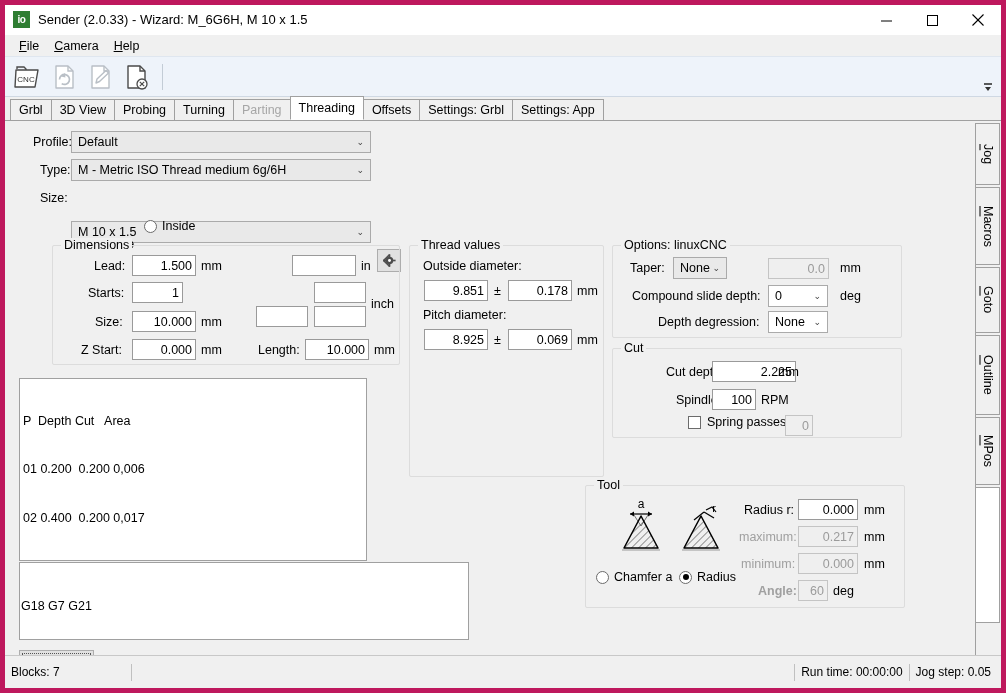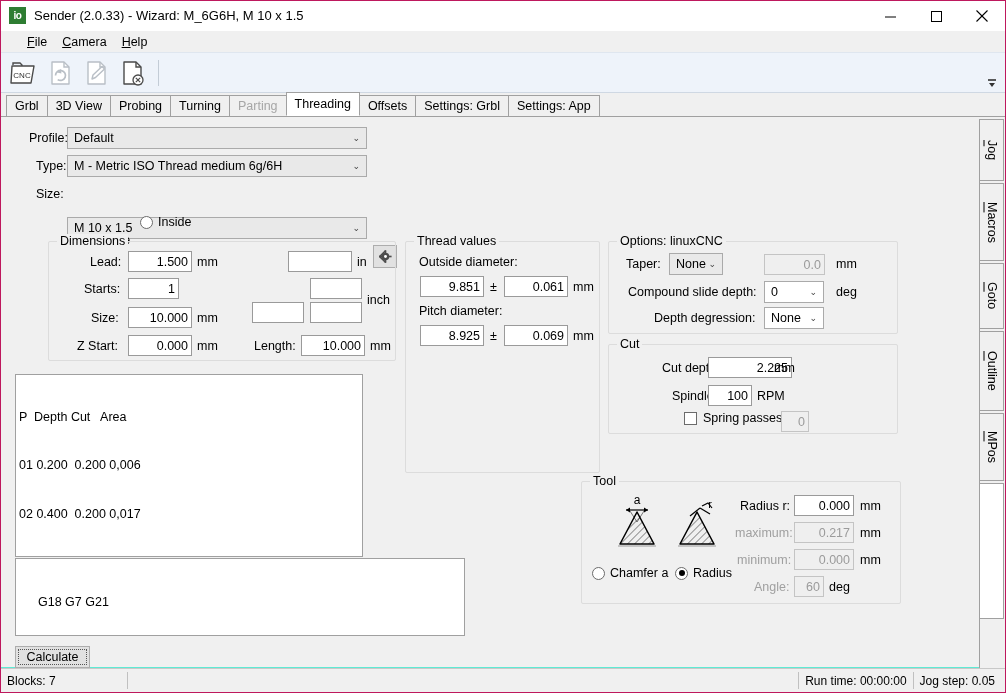--- a/index.html
+++ b/index.html
@@ -8,22 +8,22 @@
     width: 1006px; height: 693px;
     font-family: "Liberation Sans", sans-serif;
     font-size: 12.5px;
     color: #000;
     background: #f0f0f0;
     overflow: hidden;
   }
   .window {
     position: relative;
     width: 1006px; height: 693px;
-    background: #5eead4;
-    border: 1px solid #be185d;
+    background: #fdba74;
+    border: 5px solid #be185d;
   }
 
   
   .titlebar {
     height: 30px;
     background: #ffffff;
     display: flex; align-items: center;
     border-bottom: 1px solid #ffffff;
     position: relative;
   }
@@ -44,21 +44,21 @@
     display: flex; align-items: center; justify-content: center;
     font-size: 12px; color: #000;
   }
   .win-btn svg { display: block; }
 
   
   .menubar {
     height: 21px;
     background: #f0f0f0;
     display: flex; align-items: center;
-    padding-left: 20px;
+    padding-left: 8px;
     font-size: 12.5px;
   }
   .menu-item { padding: 2px 9px 2px 6px; }
   .menu-item u { text-decoration: underline; }
 
   
   .toolbar {
     height: 41px;
     background: #eef3fa;
     border-top: 1px solid #dfe6ef;
@@ -232,21 +232,21 @@
     width: 24px;
     background: #ffffff;
     border: 1px solid #a0a0a0;
     border-left: none;
   }
 
   
   .statusbar {
     position: absolute;
     left: 0; right: 0; bottom: 0;
-    height: 24px;
+    height: 33px;
     background: #f0f0f0;
     border-top: 1px solid #c8c8c8;
     display: flex; align-items: center;
     font-size: 12px;
   }
   .st-cell {
     height: 18px; display: flex; align-items: center;
     padding: 0 6px;
   }
   .st-div { width: 1px; height: 17px; background: #c0c0c0; }
@@ -411,21 +411,21 @@
       <div class="txt" style="position:absolute; left:252px; top:93px; width:64px;">10.000</div>
       <div class="lbl" style="position:absolute; left:321px; top:97px;">mm</div>
     </div>
 
     <div class="grpbox" style="left:371px; top:124px; width:195px; height:232px;">
       <div class="grp-title">Thread values</div>
 
       <div class="lbl" style="position:absolute; left:13px; top:13px;">Outside diameter:</div>
       <div class="txt" style="position:absolute; left:14px; top:34px; width:64px;">9.851</div>
       <div class="lbl" style="position:absolute; left:84px; top:38px;">±</div>
-      <div class="txt" style="position:absolute; left:98px; top:34px; width:64px;">0.061</div>
+      <div class="txt" style="position:absolute; left:98px; top:34px; width:64px;">0.178</div>
       <div class="lbl" style="position:absolute; left:167px; top:38px;">mm</div>
 
       <div class="lbl" style="position:absolute; left:13px; top:62px;">Pitch diameter:</div>
       <div class="txt" style="position:absolute; left:14px; top:83px; width:64px;">8.925</div>
       <div class="lbl" style="position:absolute; left:84px; top:87px;">±</div>
       <div class="txt" style="position:absolute; left:98px; top:83px; width:64px;">0.069</div>
       <div class="lbl" style="position:absolute; left:167px; top:87px;">mm</div>
     </div>
 
     <div class="grpbox" style="left:574px; top:124px; width:290px; height:93px;">
@@ -535,26 +535,26 @@
       <div class="lbl" style="position:absolute; left:278px; top:17px;">mm</div>
 
       <div class="lbl dis" style="position:absolute; left:153px; top:44px;">maximum:</div>
       <div class="txt dis" style="position:absolute; left:212px; top:40px; width:60px;">0.217</div>
       <div class="lbl" style="position:absolute; left:278px; top:44px;">mm</div>
 
       <div class="lbl dis" style="position:absolute; left:155px; top:71px;">minimum:</div>
       <div class="txt dis" style="position:absolute; left:212px; top:67px; width:60px;">0.000</div>
       <div class="lbl" style="position:absolute; left:278px; top:71px;">mm</div>
 
-      <div class="lbl dis" style="position:absolute; left:172px; top:98px;">Angle:</div>
+      <div class="lbl dis" style="position:absolute; left:172px; top:98px;font-weight:bold;">Angle:</div>
       <div class="txt dis" style="position:absolute; left:212px; top:94px; width:30px;">60</div>
       <div class="lbl" style="position:absolute; left:247px; top:98px;">deg</div>
     </div>
 
-    <div class="listbox" style="left:14px; top:441px; width:450px; height:78px; padding-left:22px; padding-top:3px;">
+    <div class="listbox" style="left:14px; top:441px; width:450px; height:78px; padding-left:1px; padding-top:3px;">
       <div>G18 G7 G21</div>
       
       
       
       
     </div>
 
     <div class="btn" style="left:14px; top:529px; width:75px; height:22px;">
       <span class="focusring"></span>
       <span>Calculate</span>

